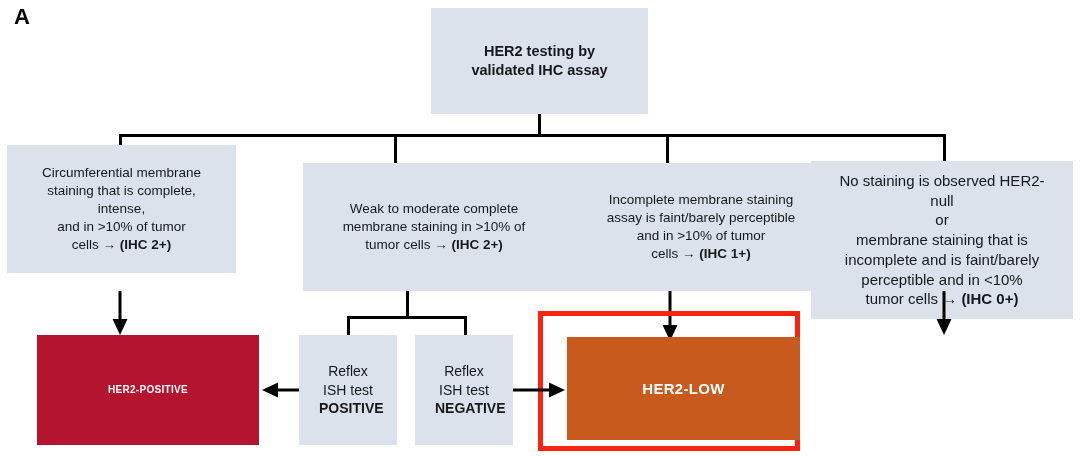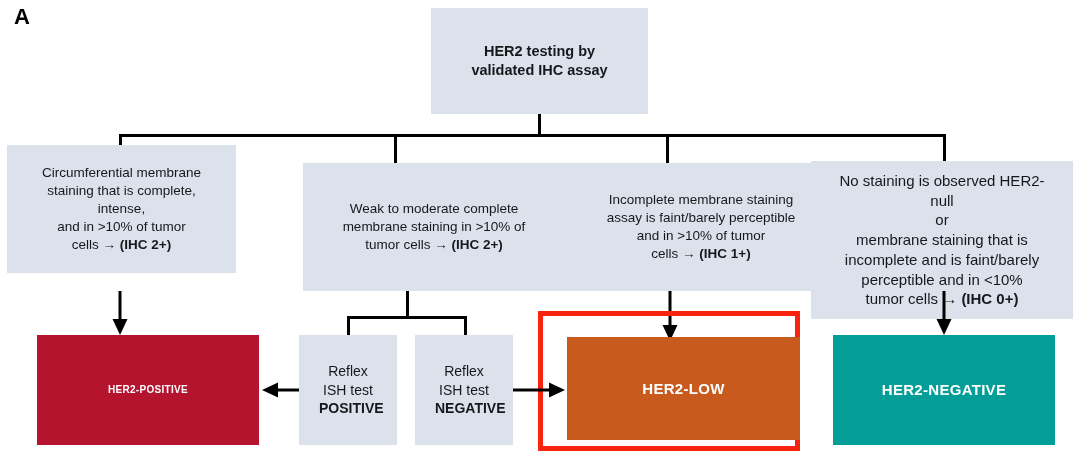--- a/index.html
+++ b/index.html
@@ -185,17 +185,14 @@
 
   <svg class="arrow-svg" style="left:513px; top:380px; width:56px; height:20px;" viewBox="0 0 56 20">
     <line x1="0" y1="10" x2="38" y2="10" stroke="#000000" stroke-width="3"></line>
     <polygon points="52,10 36,2.5 36,17.5" fill="#000000"></polygon>
   </svg>
 
   <div class="node result result-low" style="left:567px; top:337px; width:233px; height:103px; font-size:15px;">
     <span class="node-text">HER2-LOW</span>
   </div>
 
-  <div class="node result result-negative" style="left:833px; top:335px; width:222px; height:110px; font-size:15px;">
-    <span class="node-text">HER2-NEGATIVE</span>
-  </div>
 
 </div>
 
 </body></html>

